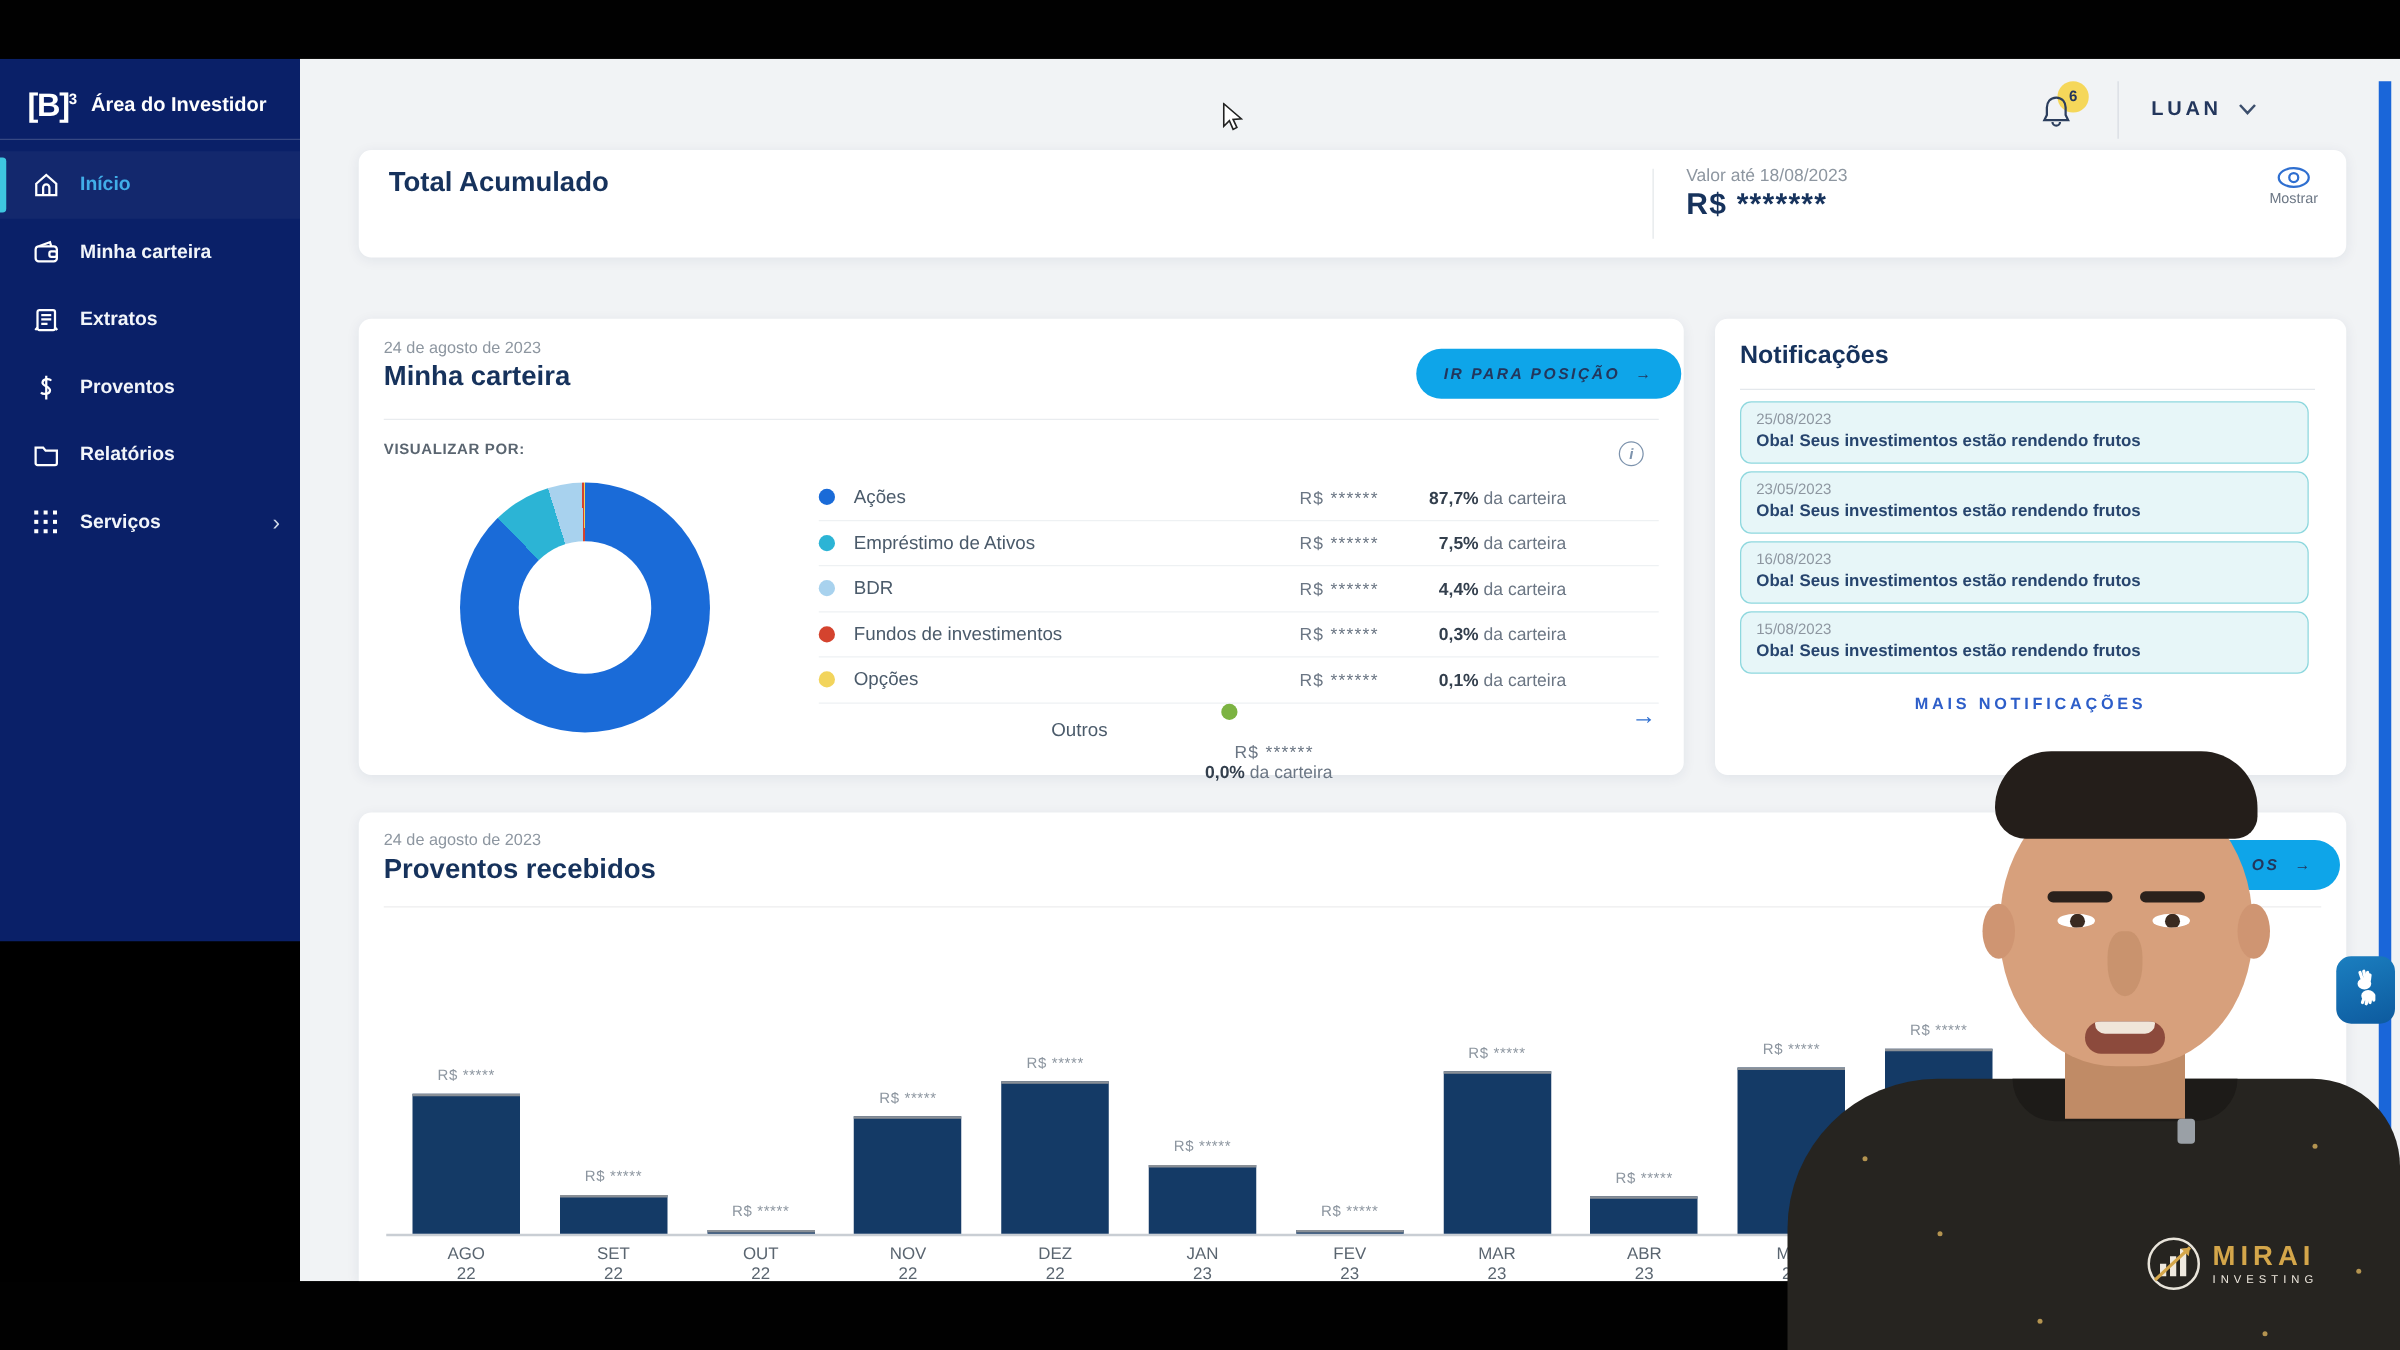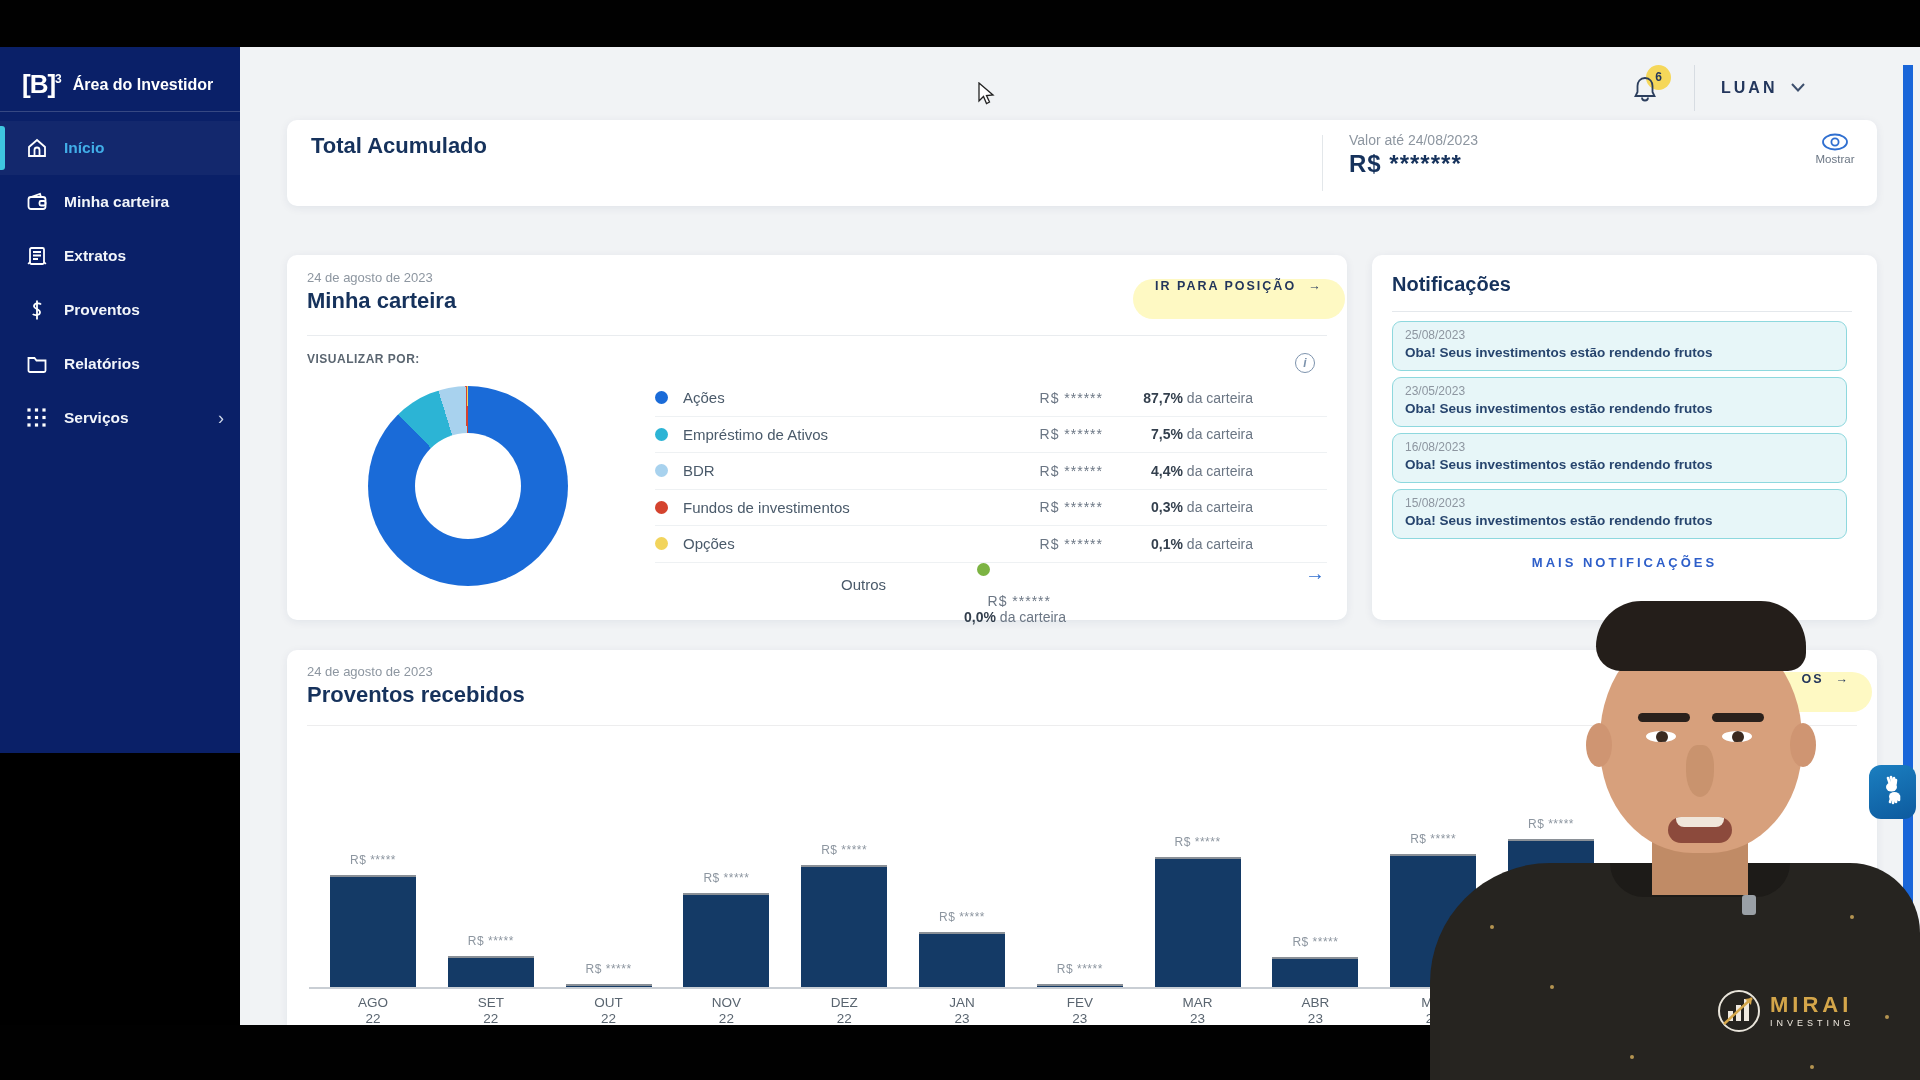--- a/index.html
+++ b/index.html
@@ -46,22 +46,22 @@
   .tc-sub{position:absolute;left:24px;top:48px;font-size:13px;color:#9aa2ab;}
   .tc-vdiv{position:absolute;left:1035px;top:15px;width:1px;height:56px;background:#e3e7ea;}
   .tc-vlabel{position:absolute;left:1062px;top:12px;font-size:14px;color:#8d96a0;}
   .tc-value{position:absolute;left:1062px;top:30px;font-size:24px;font-weight:bold;color:#16325c;letter-spacing:1px;}
   .tc-show{position:absolute;left:1518px;top:12px;width:60px;text-align:center;cursor:pointer;}
   .tc-show .mlabel{font-size:11.5px;color:#6b7684;margin-top:1px;}
   
   .card-port{left:287px;top:255px;width:1060px;height:365px;}
   .pc-date{position:absolute;left:20px;top:15px;font-size:13px;color:#8d96a0;}
   .pc-title{position:absolute;left:20px;top:33px;font-size:22px;font-weight:bold;color:#16325c;}
-  .pill-btn{position:absolute;height:40px;border-radius:20px;background:#fef9c3;border:none;cursor:pointer;
-            display:flex;align-items:flex-start;gap:12px;padding:0 22px;font-family:inherit;}
+  .pill-btn{position:absolute;height:40px;border-radius:20px;background:#0ea5e9;border:none;cursor:pointer;
+            display:flex;align-items:center;gap:12px;padding:0 22px;font-family:inherit;font-style:italic;}
   .pill-btn .pt{font-size:12.5px;font-weight:bold;letter-spacing:2px;color:#23365c;}
   .pc-cta{left:846px;top:24px;}
   .pc-hdiv{position:absolute;left:20px;top:80px;width:1020px;height:1px;background:#e9ecef;}
   .viewby{position:absolute;left:20px;top:97px;display:flex;align-items:center;gap:10px;}
   .vb-label{font-size:12px;font-weight:bold;color:#5a6570;letter-spacing:0.5px;}
   .fpill{height:27px;border-radius:14px;display:flex;align-items:center;padding:0 16px;cursor:pointer;
          font-size:10.5px;font-weight:bold;letter-spacing:1.5px;}
   .fpill.on{background:#1b62c4;color:#fff;border:1px solid #1b62c4;}
   .fpill.off{background:#fff;color:#3c5a7d;border:1px solid #9fb6cd;}
   .info-ic{position:absolute;left:1008px;top:98px;width:20px;height:20px;border-radius:50%;
@@ -231,21 +231,21 @@
         <svg width="14" height="9" viewBox="0 0 14 9">
             <path d="M1 1 L7 7.5 L13 1" fill="none" stroke="#3d4f6d" stroke-width="2"></path>
           </svg>
       </span>
     </div>
   </div>
 
   <div class="card card-total">
     <div class="tc-title">Total Acumulado</div>
     <div class="tc-vdiv"></div>
-    <div class="tc-vlabel">Valor até 24/08/2023</div>
+    <div class="tc-vlabel">Valor até 18/08/2023</div>
     <div class="tc-value">R$ *******</div>
     <div class="tc-show">
       <span>
         <svg width="30" height="20" viewBox="0 0 30 20" style="margin:0 auto;">
             <ellipse cx="15" cy="10" rx="12" ry="7.5" fill="none" stroke="#2f6fd0" stroke-width="1.8"></ellipse>
             <circle cx="15" cy="10" r="3.6" fill="none" stroke="#2f6fd0" stroke-width="1.8"></circle>
           </svg>
       </span>
       <div class="mlabel">Mostrar</div>
     </div>

